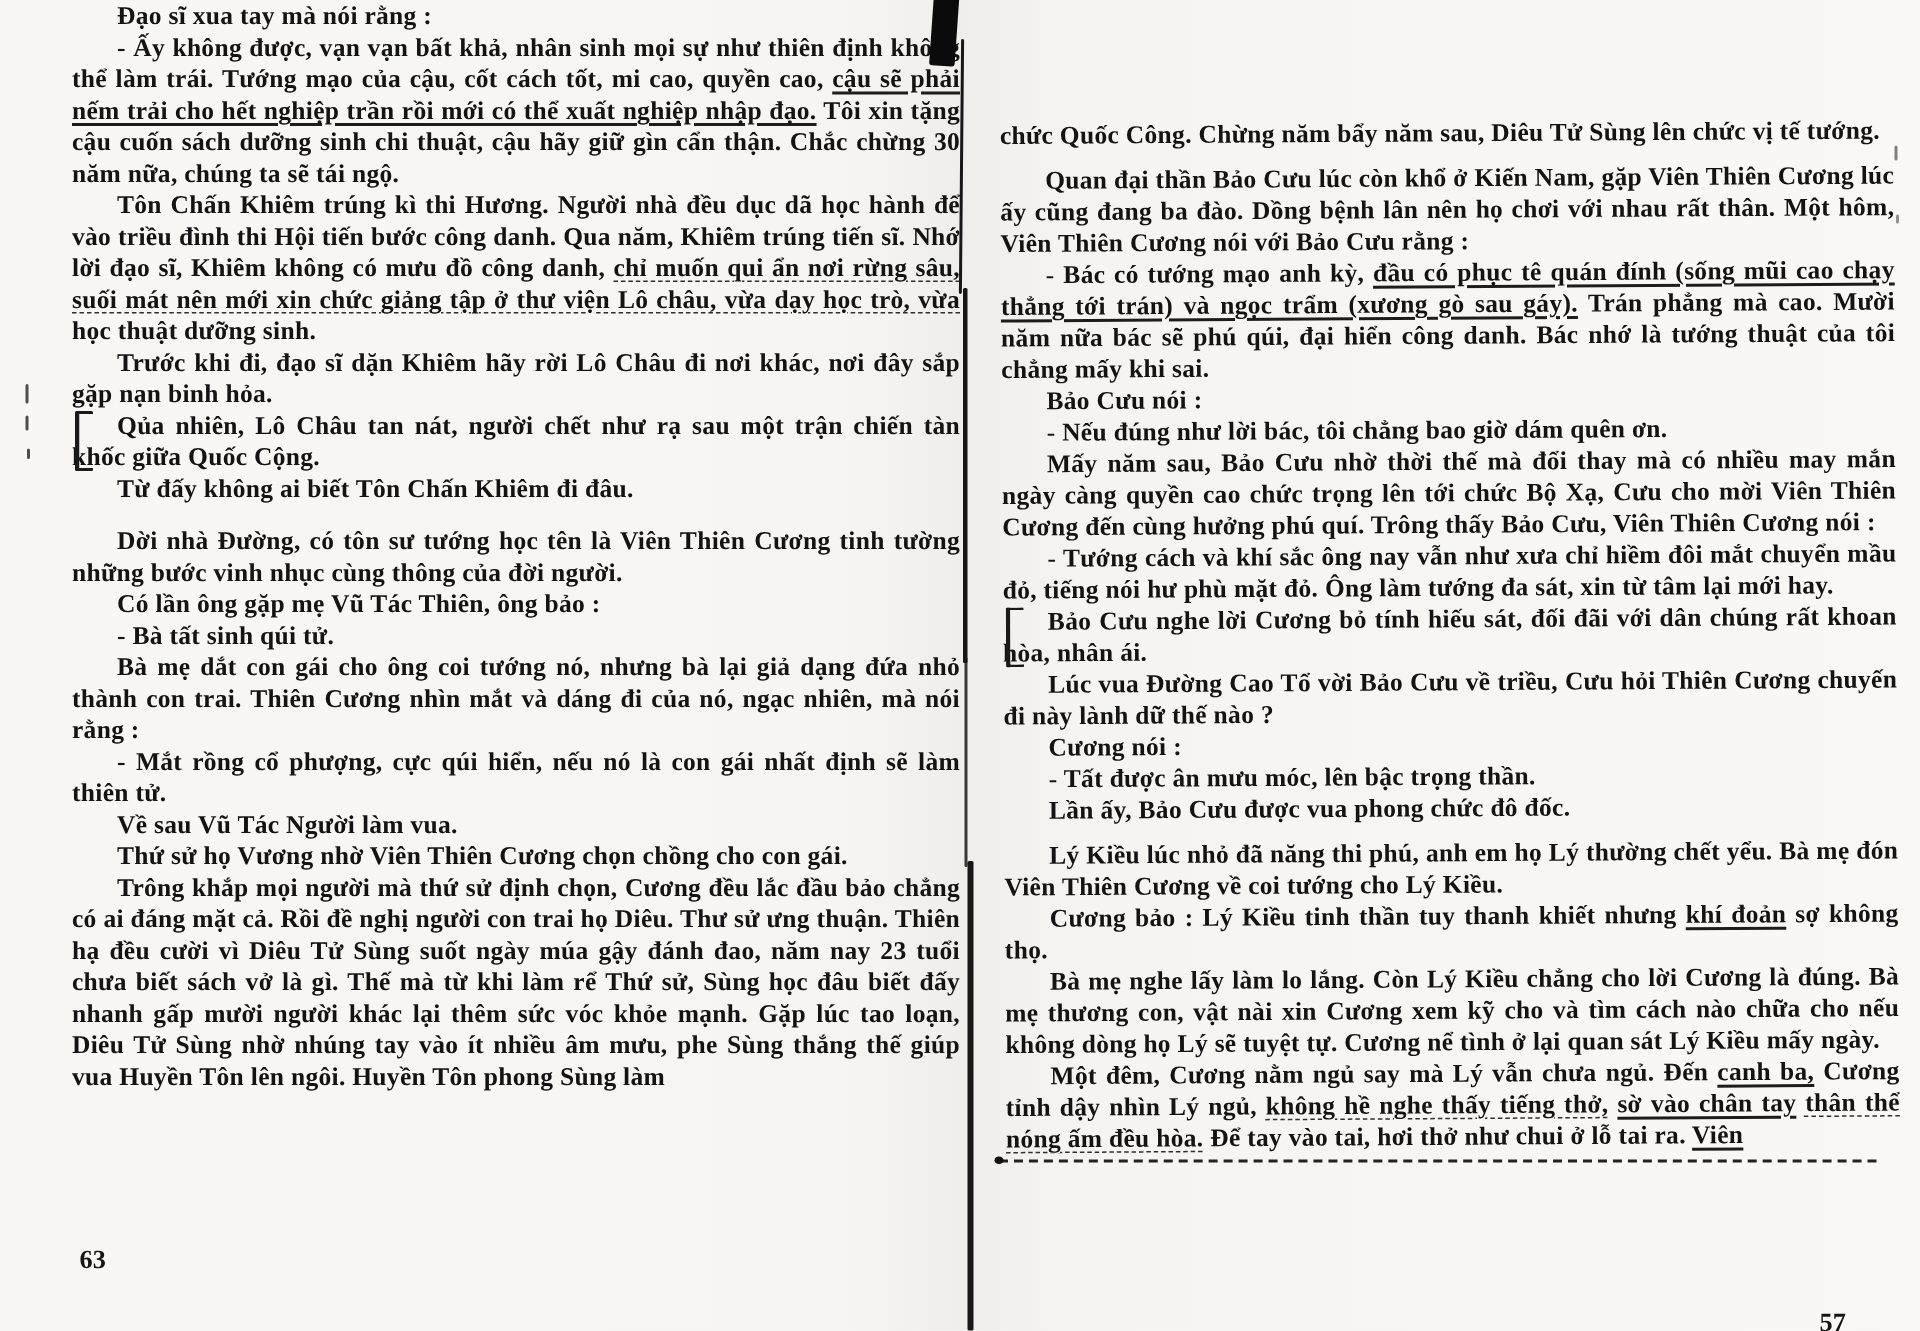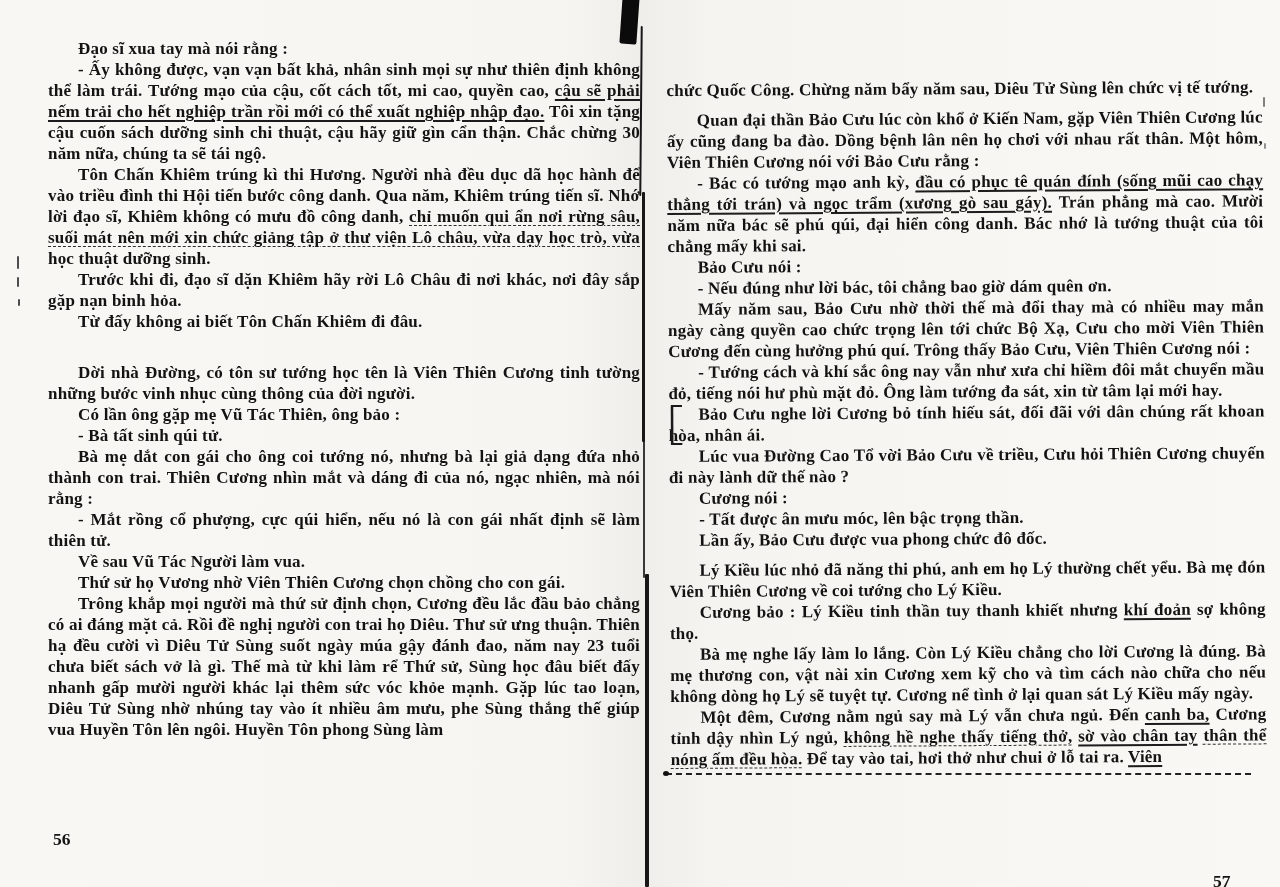--- a/index.html
+++ b/index.html
@@ -18,36 +18,36 @@
     height: 887px;
     background: linear-gradient(90deg, #f8f7f3 0%, #f6f5f1 44%, #efeeea 50%, #f5f4f0 56%, #f9f8f4 100%);
   }
   .page {
     position: absolute;
     top: 0;
   }
   .page-left  { left: 48px;  width: 592px; }
   .page-right { left: 666px; width: 596px; }
   .text-col { display: block; }
-  .page-left  .text-col { padding-top: 38px; }
+  .page-left  .text-col { }
   .page-right .text-col { padding-top: 80px; transform: rotate(-0.35deg); transform-origin: left top; }
   .para {
     margin: 0;
     text-indent: 30px;
     text-align: justify;
     font-size: 17px;
     line-height: 21px;
     color: #131313;
     font-weight: 600;
     letter-spacing: 0.2px;
     position: relative;
   }
   .para.noindent { text-indent: 0; }
   .para.gap1 { margin-top: 9px; }
-  .para.gap2 { margin-top: 30px; }
+  .para.gap2 { margin-top: 14px; }
   .u-solid {
     text-decoration: underline;
     text-decoration-thickness: 1.6px;
     text-underline-offset: 3px;
     text-decoration-color: #1c1c1c;
   }
   .u-dashed {
     text-decoration: underline dashed;
     text-decoration-thickness: 1.4px;
     text-underline-offset: 3px;
@@ -110,20 +110,21 @@
 <body>
 
 <div class="scan">
 
   <div class="page page-left">
     <div class="text-col">
         <p class="para"><span class="">Đạo sĩ xua tay mà nói rằng :</span></p>
         <p class="para"><span class="">- Ấy không được, vạn vạn bất khả, nhân sinh mọi sự như thiên định không thể làm trái. Tướng mạo của cậu, cốt cách tốt, mi cao, quyền cao, </span><span class="u-solid">cậu sẽ phải nếm trải cho hết nghiệp trần rồi mới có thể xuất nghiệp nhập đạo.</span><span class=""> Tôi xin tặng cậu cuốn sách dưỡng sinh chi thuật, cậu hãy giữ gìn cẩn thận. Chắc chừng 30 năm nữa, chúng ta sẽ tái ngộ.</span></p>
         <p class="para"><span class="">Tôn Chấn Khiêm trúng kì thi Hương. Người nhà đều dục dã học hành để vào triều đình thi Hội tiến bước công danh. Qua năm, Khiêm trúng tiến sĩ. Nhớ lời đạo sĩ, Khiêm không có mưu đồ công danh, </span><span class="u-dashed">chỉ muốn qui ẩn nơi rừng sâu, suối mát nên mới xin chức giảng tập ở thư viện Lô châu, vừa dạy học trò, vừa</span><span class=""> học thuật dưỡng sinh.</span></p>
         <p class="para"><span class="">Trước khi đi, đạo sĩ dặn Khiêm hãy rời Lô Châu đi nơi khác, nơi đây sắp gặp nạn binh hỏa.</span></p>
+        <p class="para"><span class="bracket-mark"></span><span class="">Qủa nhiên, Lô Châu tan nát, người chết như rạ sau một trận chiến tàn khốc giữa Quốc Cộng.</span></p>
         <p class="para"><span class="">Từ đấy  không ai biết Tôn Chấn Khiêm đi đâu.</span></p>
         <p class="para gap2"><span class="">Dời nhà Đường, có tôn sư tướng học tên là Viên Thiên Cương tinh tường những bước vinh nhục cùng thông của đời người.</span></p>
         <p class="para"><span class="">Có lần ông gặp mẹ Vũ Tác Thiên, ông bảo :</span></p>
         <p class="para"><span class="">- Bà tất sinh qúi tử.</span></p>
         <p class="para"><span class="">Bà mẹ dắt con gái cho ông coi tướng nó, nhưng bà lại giả dạng đứa nhỏ thành con trai. Thiên Cương nhìn mắt và dáng đi của nó, ngạc nhiên, mà nói rằng :</span></p>
         <p class="para"><span class="">- Mắt rồng cổ phượng, cực qúi hiển, nếu nó là con gái nhất định sẽ làm thiên tử.</span></p>
         <p class="para"><span class="">Về sau Vũ Tác Người làm vua.</span></p>
         <p class="para"><span class="">Thứ sử họ Vương nhờ Viên Thiên Cương chọn chồng cho con gái.</span></p>
         <p class="para"><span class="">Trông khắp mọi người mà thứ sử định chọn, Cương đều lắc đầu bảo chẳng có ai đáng mặt cả. Rồi đề nghị người con trai họ Diêu. Thư sử ưng thuận. Thiên hạ đều cười vì Diêu Tử Sùng suốt ngày múa gậy đánh đao, năm nay 23 tuổi chưa biết sách vở là gì. Thế mà từ khi làm rể Thứ sử, Sùng học đâu biết đấy nhanh gấp mười người khác lại thêm sức vóc khỏe mạnh. Gặp lúc tao loạn, Diêu Tử Sùng nhờ nhúng tay vào ít nhiều âm mưu, phe Sùng thắng thế giúp vua Huyền Tôn lên ngôi. Huyền Tôn phong Sùng làm</span></p>
       </div>
@@ -146,21 +147,21 @@
         <p class="para gap1"><span class="">Lý Kiều lúc nhỏ đã năng thi phú, anh em họ Lý thường chết yểu. Bà mẹ đón Viên Thiên Cương về coi tướng cho Lý Kiều.</span></p>
         <p class="para"><span class="">Cương bảo : Lý Kiều tinh thần tuy thanh khiết nhưng </span><span class="u-solid">khí đoản</span><span class=""> sợ không thọ.</span></p>
         <p class="para"><span class="">Bà mẹ nghe lấy làm lo lắng. Còn Lý Kiều chẳng cho lời Cương là đúng. Bà mẹ thương con, vật nài xin Cương xem kỹ cho và tìm cách nào chữa cho nếu không dòng họ Lý sẽ tuyệt tự. Cương nể tình ở lại quan sát Lý Kiều mấy ngày.</span></p>
         <p class="para"><span class="">Một đêm, Cương nằm ngủ say mà Lý vẫn chưa ngủ. Đến </span><span class="u-solid">canh ba,</span><span class=""> Cương tỉnh dậy nhìn Lý ngủ, </span><span class="u-dashed">không hề nghe thấy tiếng thở,</span><span class=""> </span><span class="u-solid">sờ vào chân tay</span><span class=""> </span><span class="u-dashed">thân thể nóng ấm đều hòa.</span><span class=""> Để tay vào tai, hơi thở như chui ở lỗ tai ra. </span><span class="u-solid">Viên</span></p>
       </div>
     <div class="trailing-dash">
         <span class="dot"></span>
       </div>
   </div>
 
-  <div class="pagenum pagenum-left">56</div>
+  <div class="pagenum pagenum-left">63</div>
   <div class="pagenum pagenum-right">57</div>
 
   <div class="spine-blob"></div>
   <div class="spine-seg s1"></div>
   <div class="spine-seg s2"></div>
   <div class="spine-seg s3"></div>
   <div class="spine-seg s4"></div>
 
   <div class="mark m1"></div>
   <div class="mark m2"></div>

